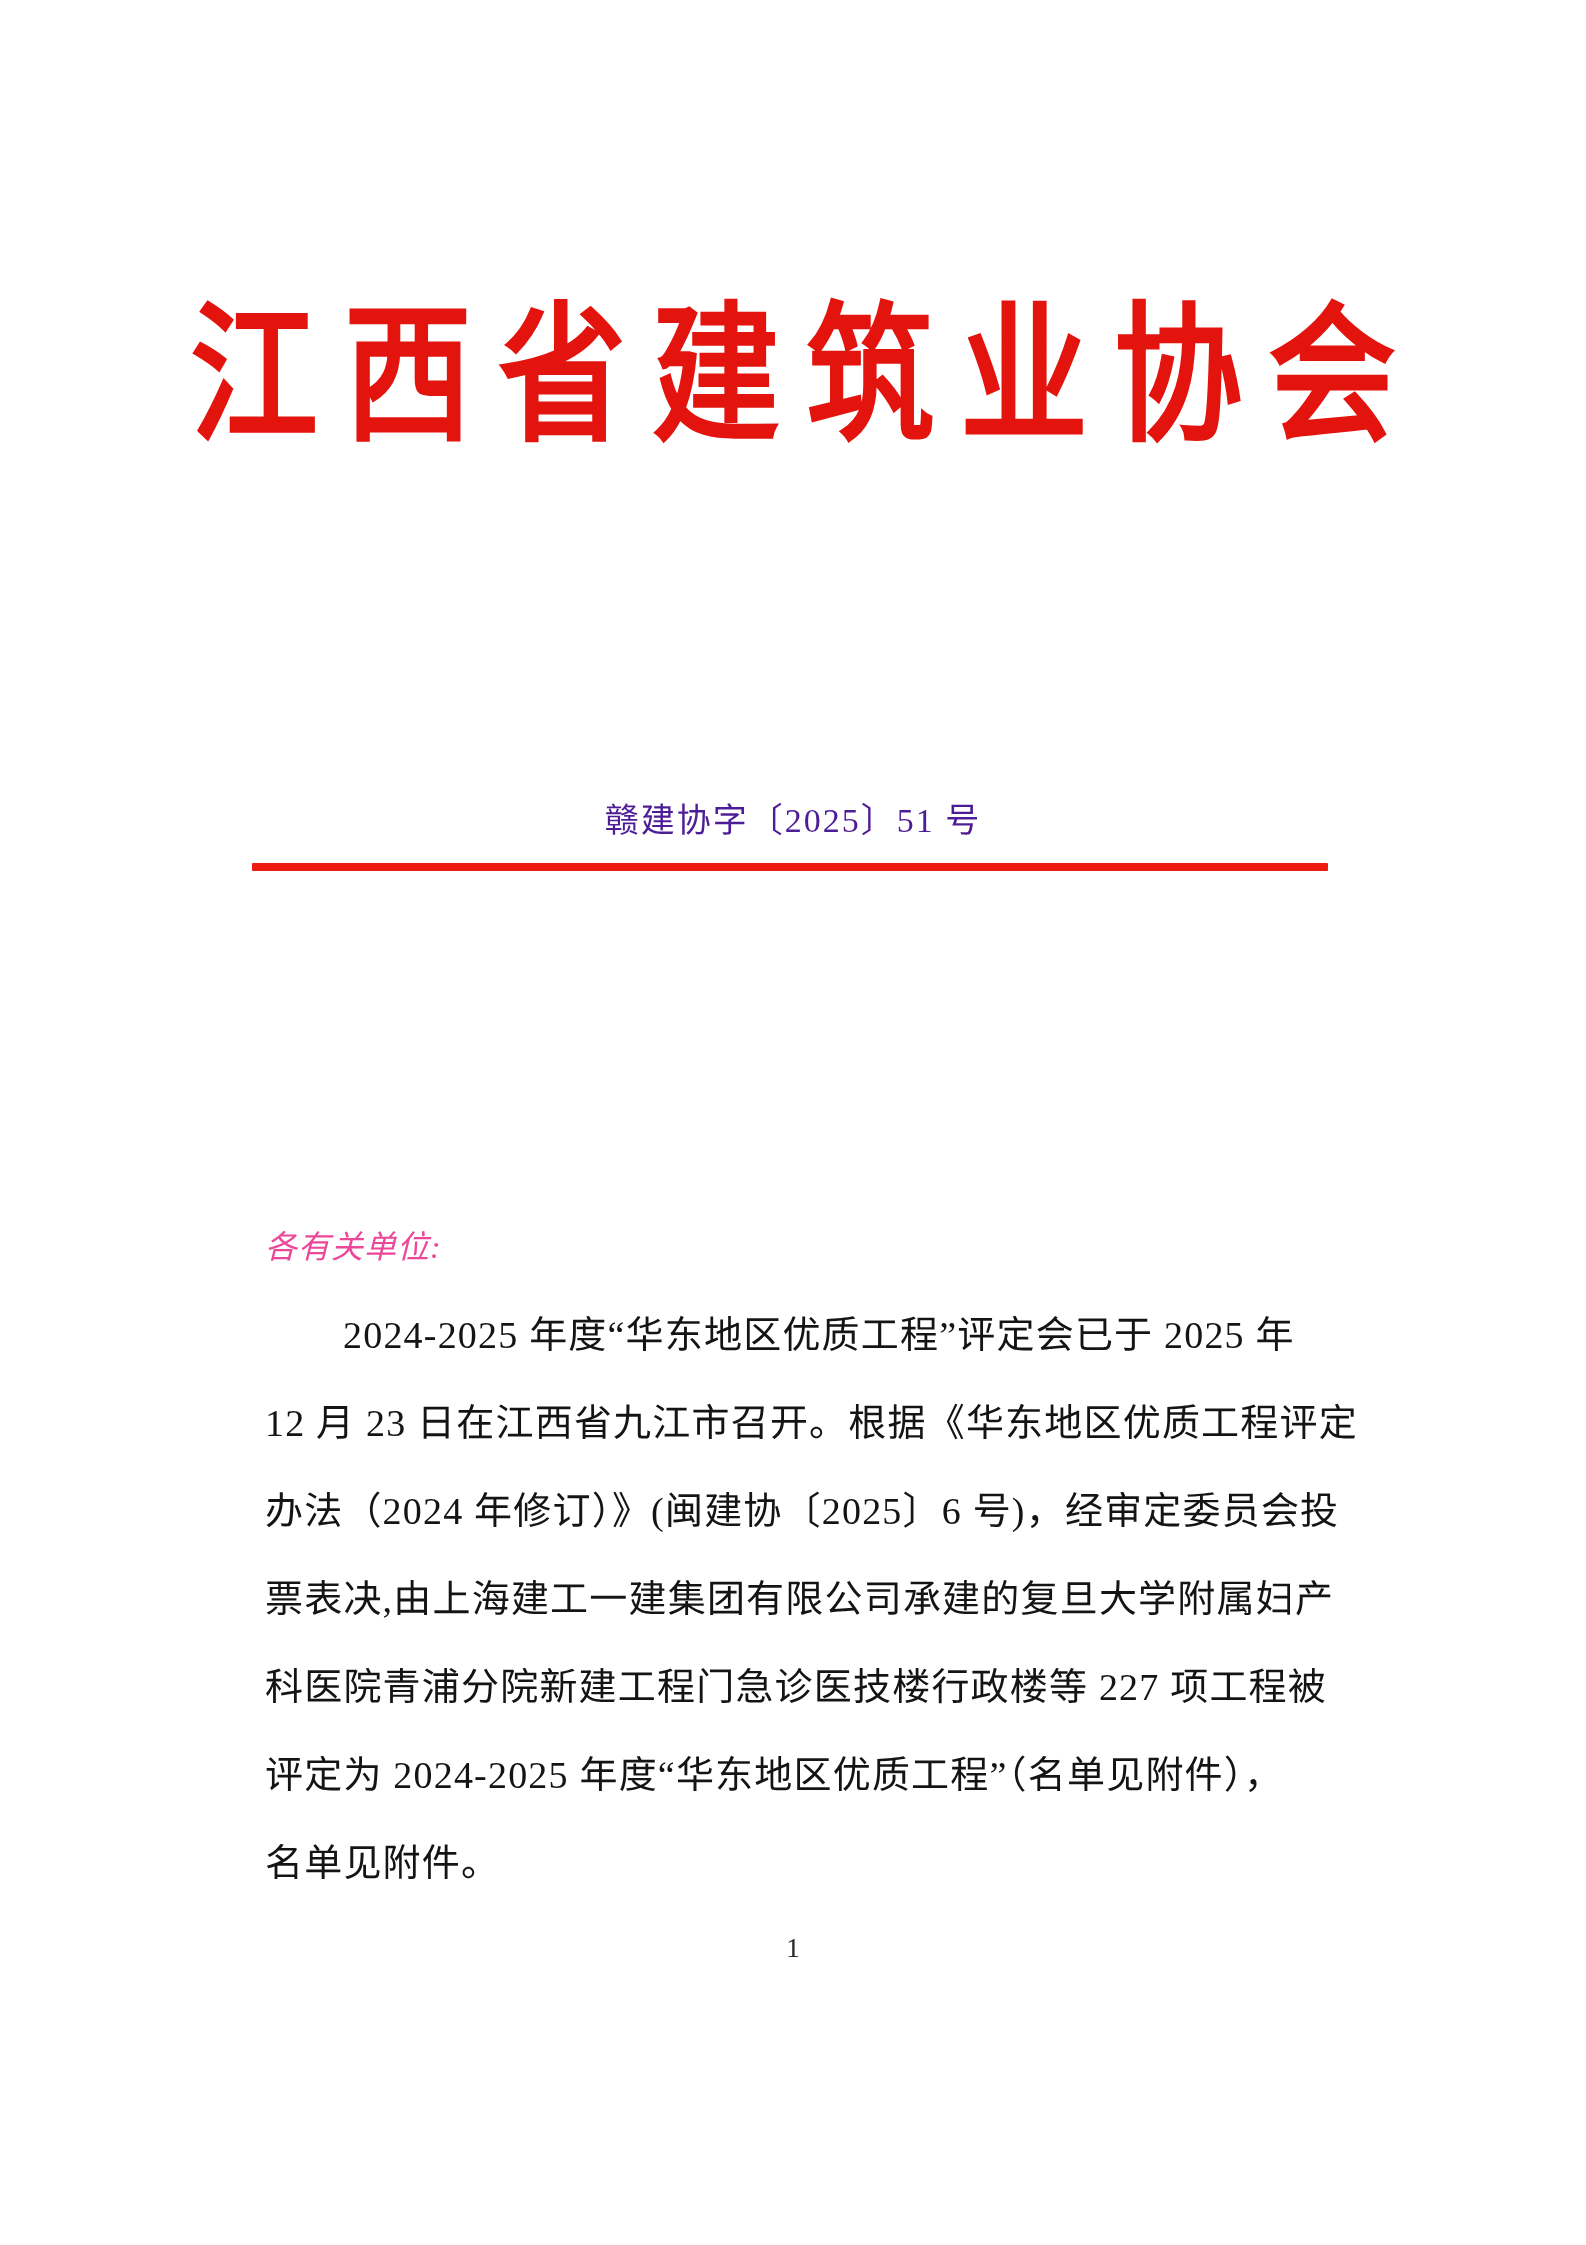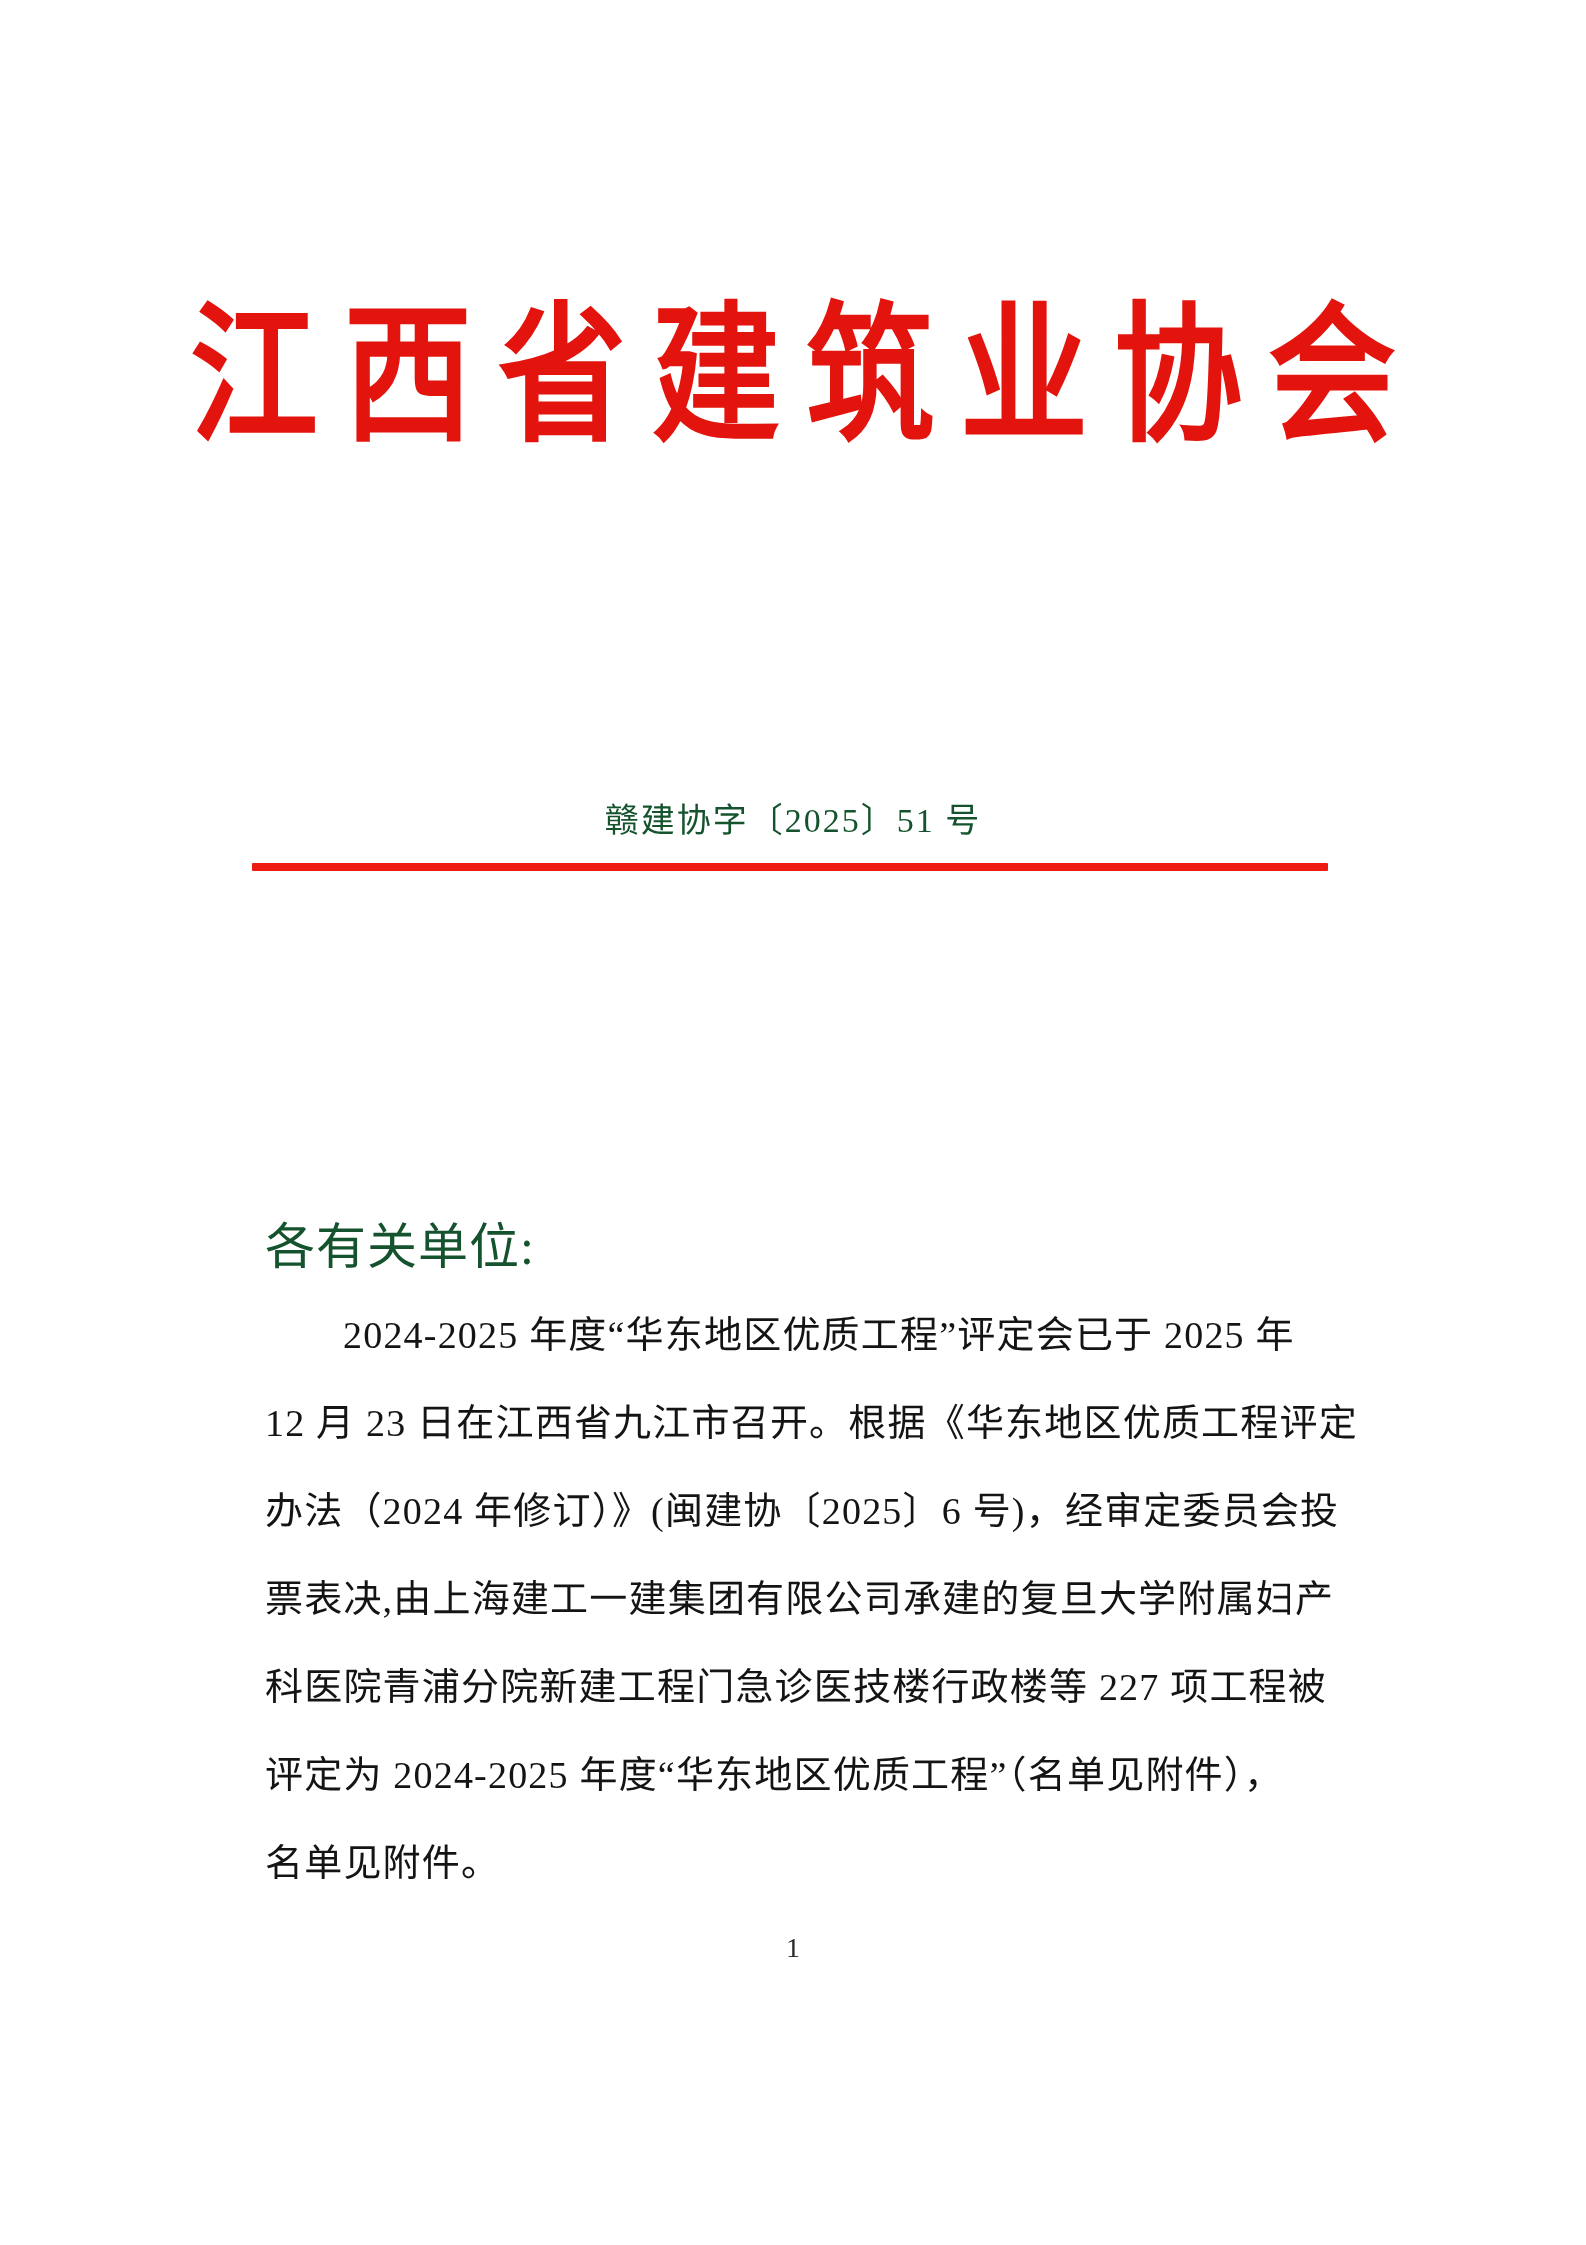--- a/index.html
+++ b/index.html
@@ -46,21 +46,21 @@
   
   .doc-number {
     position: absolute;
     left: 0;
     right: 0;
     top: 777px;
     text-align: center;
     font-family: "Liberation Serif", "DejaVu Serif", serif;
     font-size: 34px;
     letter-spacing: 2px;
-    color: #14532d;
+    color: #4c1d95;
     white-space: nowrap;
   }
 
   
   .red-rule {
     position: absolute;
     left: 252px;
     top: 847px;
     width: 1076px;
     height: 8px;
@@ -93,25 +93,26 @@
   
   .body-block {
     position: absolute;
     left: 265px;
     top: 1187px;
     width: 1082px;
   }
 
   .salutation {
     font-family: "Liberation Serif", "DejaVu Serif", serif;
-    font-size: 50px;
+    font-size: 32px;
     line-height: 88px;
     letter-spacing: 1px;
-    color: #14532d;
+    color: #ec4899;
     white-space: nowrap;
+    font-style: italic;
   }
 
   .para-line {
     font-family: "Liberation Serif", "DejaVu Serif", serif;
     font-size: 38px;
     line-height: 88px;
     letter-spacing: 1.2px;
     color: #141414;
     white-space: nowrap;
   }

